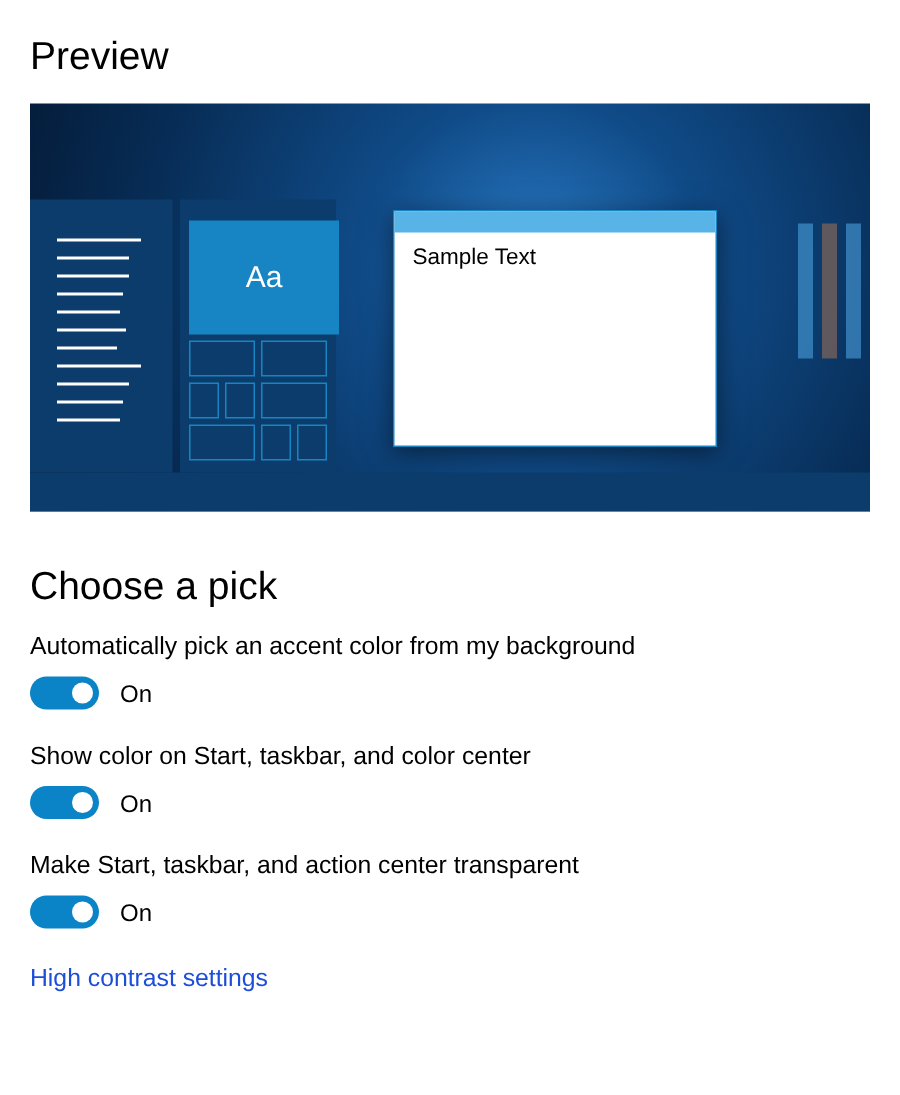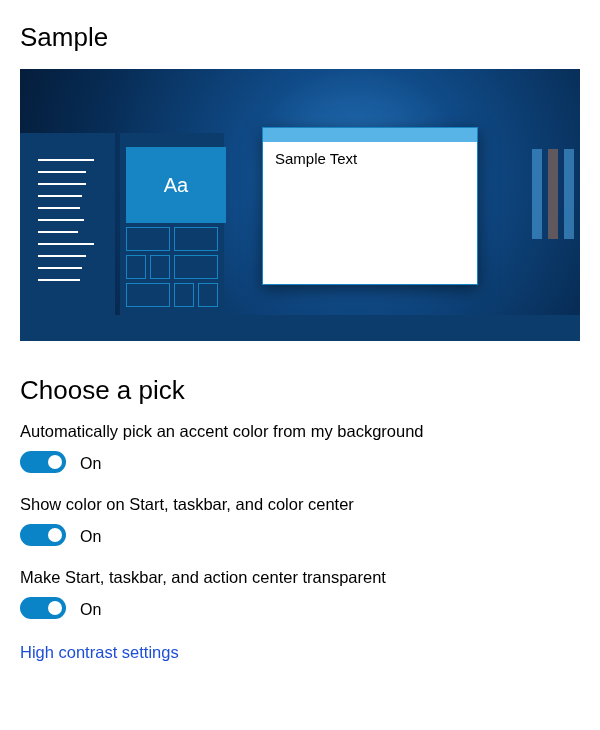--- a/index.html
+++ b/index.html
@@ -70,21 +70,21 @@
       margin-bottom: 4px;
     }
     .tile-s {
       height: 24px;
       border: 1px solid #1785c4;
       margin-right: 4px;
     }
     .tile-row .tile-s:last-child { margin-right: 0; }
     .preview-window {
       position: absolute;
-      left: 242px; top: 58px;
+      left: 242px; top: 71px;
       width: 216px; height: 158px;
       background: #fff;
       border: 1px solid #1785c4;
       box-shadow: 0 4px 16px rgba(0,0,0,0.5);
     }
     .preview-window .titlebar {
       height: 14px;
       background: #58b3e6;
     }
     .preview-window .content {
@@ -139,21 +139,21 @@
       cursor: pointer;
       margin-top: 2px;
       display: inline-block;
     }
   </style>
 </head>
 <body>
 
 
 
-<h2 class="section">Sample</h2>
+<h2 class="section">Preview</h2>
 
 <div class="preview">
   <div class="preview-bars-right">
     <div></div>
       <div></div>
       <div></div>
   </div>
   <div class="preview-left">
     <div class="preview-left-inner">
       <div class="bar" style="width:56px"></div>

